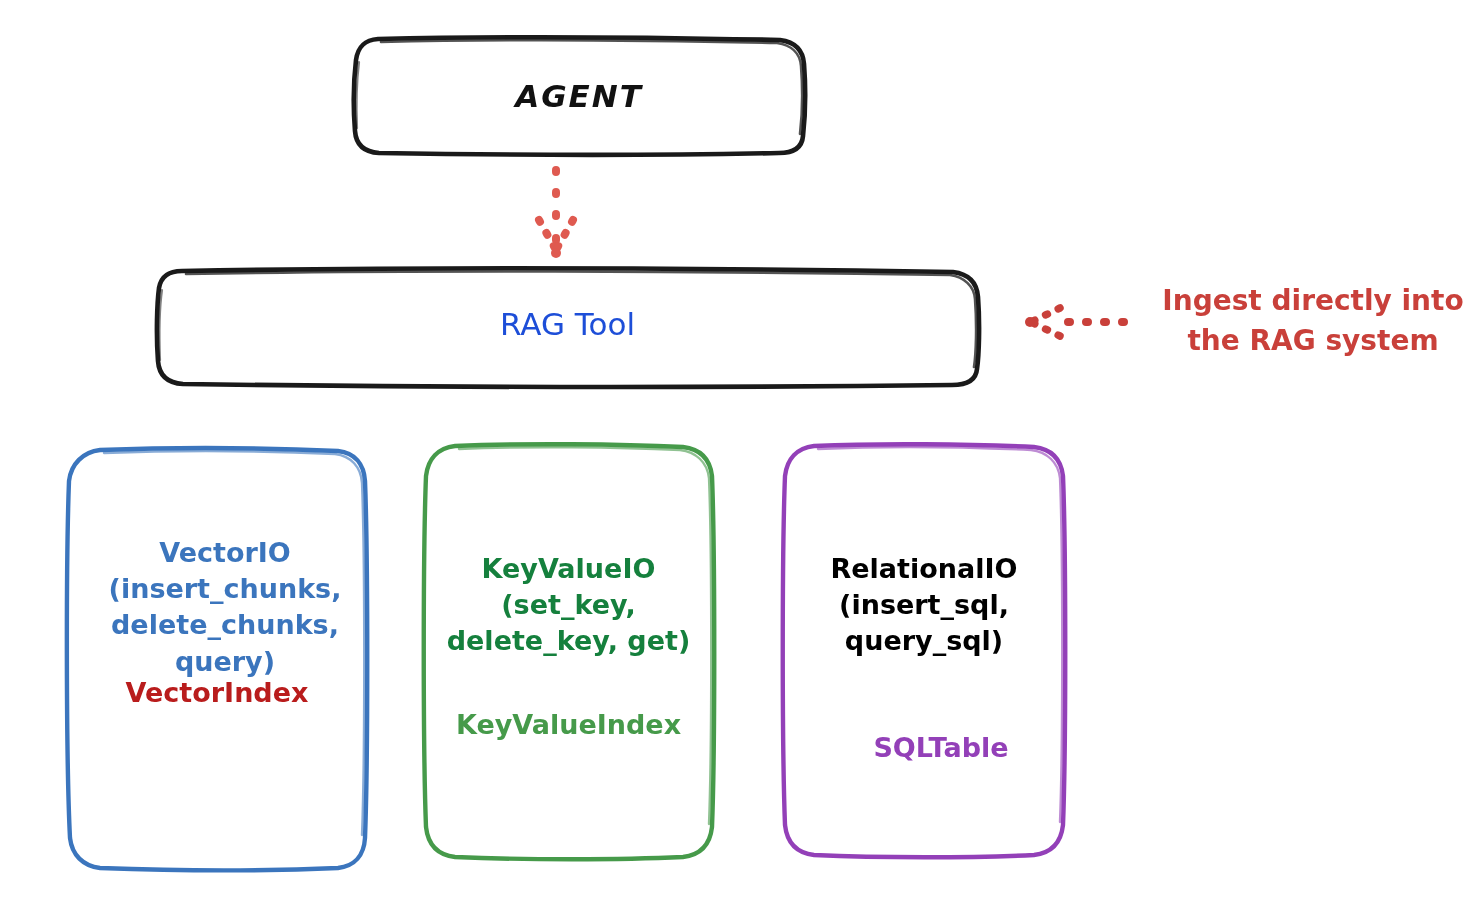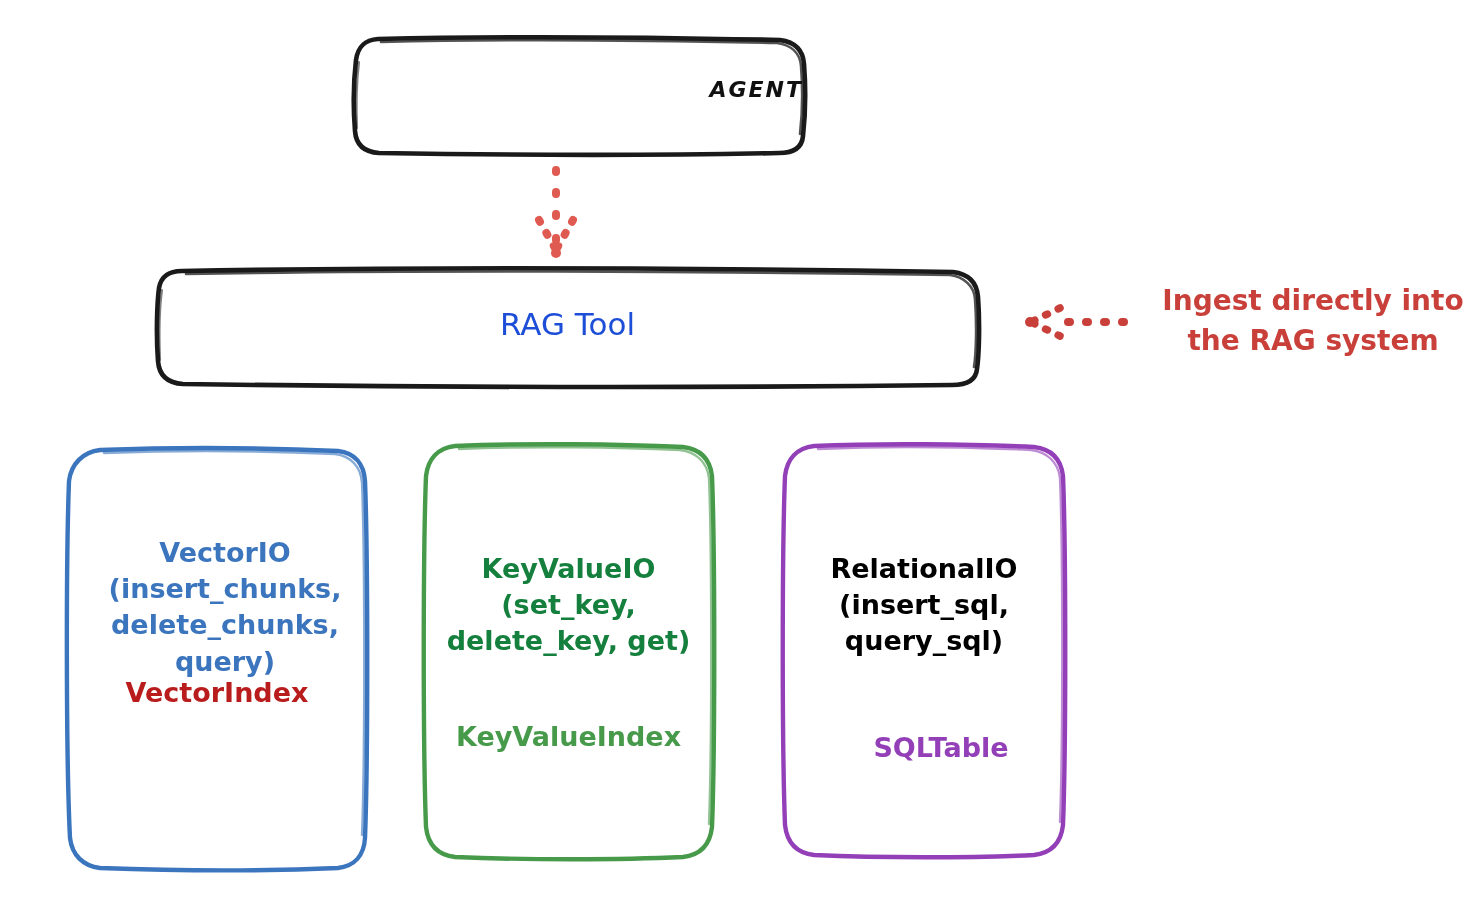--- a/index.html
+++ b/index.html
@@ -30,26 +30,25 @@
     line-height: 1.30;
     pointer-events: none;
     font-family: "DejaVu Sans", sans-serif;
   }
 
   
   #agent-label {
     left: 355px;
     top: 76px;
     width: 448px;
-    font-size: 22px;
+    font-size: 31px;
     font-weight: 600;
     font-style: italic;
     letter-spacing: 2px;
     color: #111111;
-    text-align: right;
   }
 
   
   #ragtool-label {
     left: 157px;
     top: 304px;
     width: 821px;
     font-size: 31px;
     font-weight: 500;
     color: #1d4ed8;
@@ -70,21 +69,21 @@
     text-align: center;
     pointer-events: none;
     font-size: 27px;
     font-weight: 600;
   }
 
   #vector-io-text   { left: 76px;  top: 535px; width: 298px; color: #3b75bd; }
   #vector-index-text{ left: 68px;  top: 677px; width: 298px; color: #b91c1c; }
 
   #kv-io-text       { left: 425px; top: 551px; width: 287px; color: #15803d; }
-  #kv-index-text    { left: 425px; top: 709px; width: 287px; color: #469a4a; margin-top: 12px; }
+  #kv-index-text    { left: 425px; top: 709px; width: 287px; color: #469a4a; }
 
   #rel-io-text      { left: 785px; top: 551px; width: 278px; color: #000000; }
   #rel-table-text   { left: 785px; top: 712px; width: 312px; color: #9340b8; margin-top: 20px; }
 
   
   #ingest-note {
     position: absolute;
     left: 1148px;
     top: 281px;
     width: 330px;

